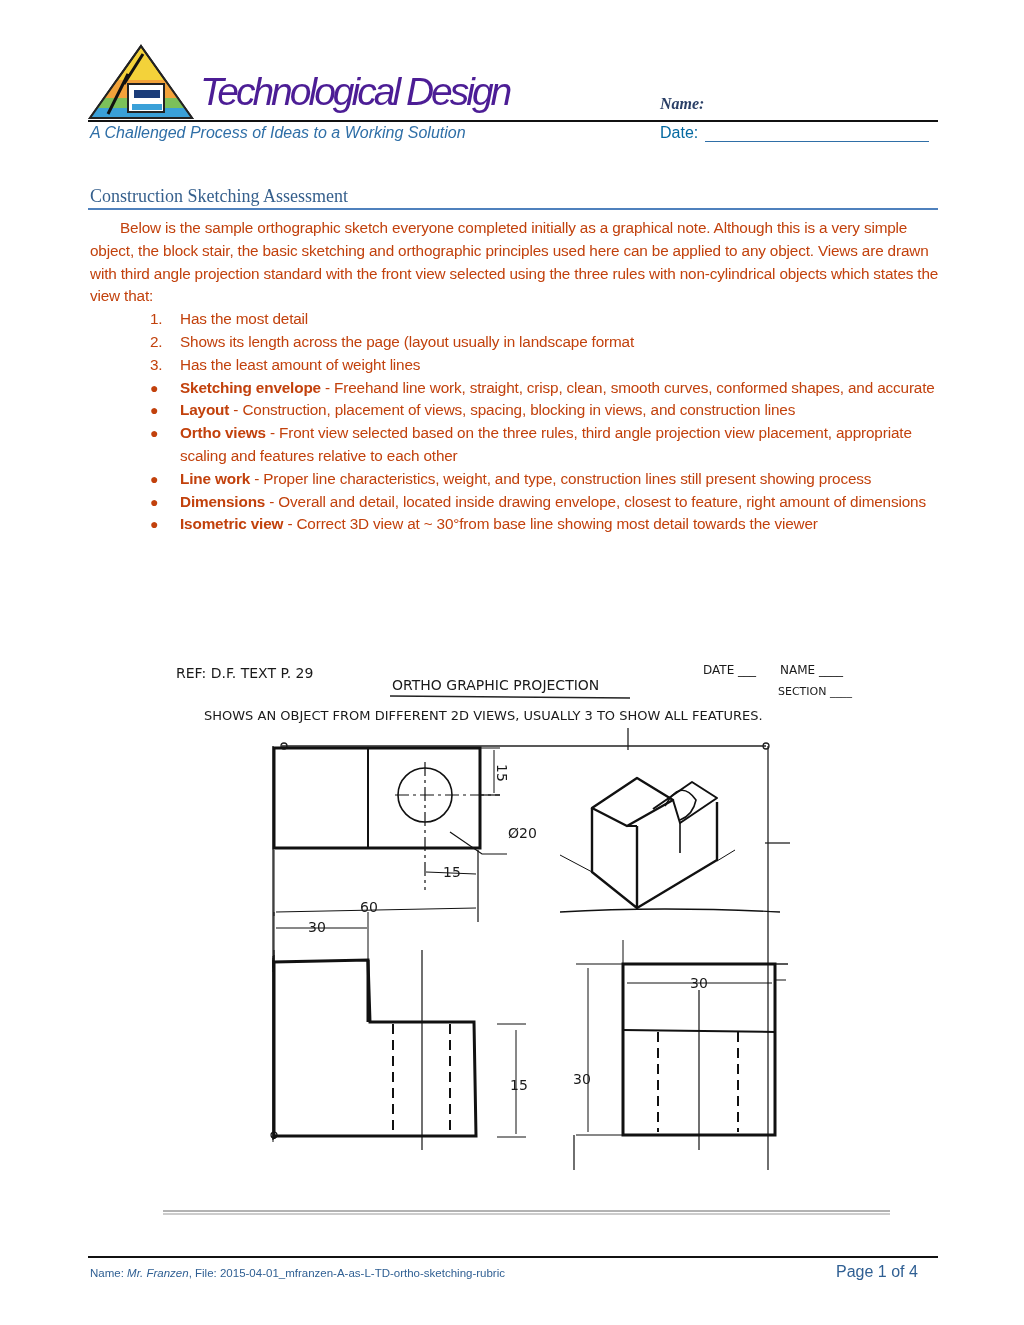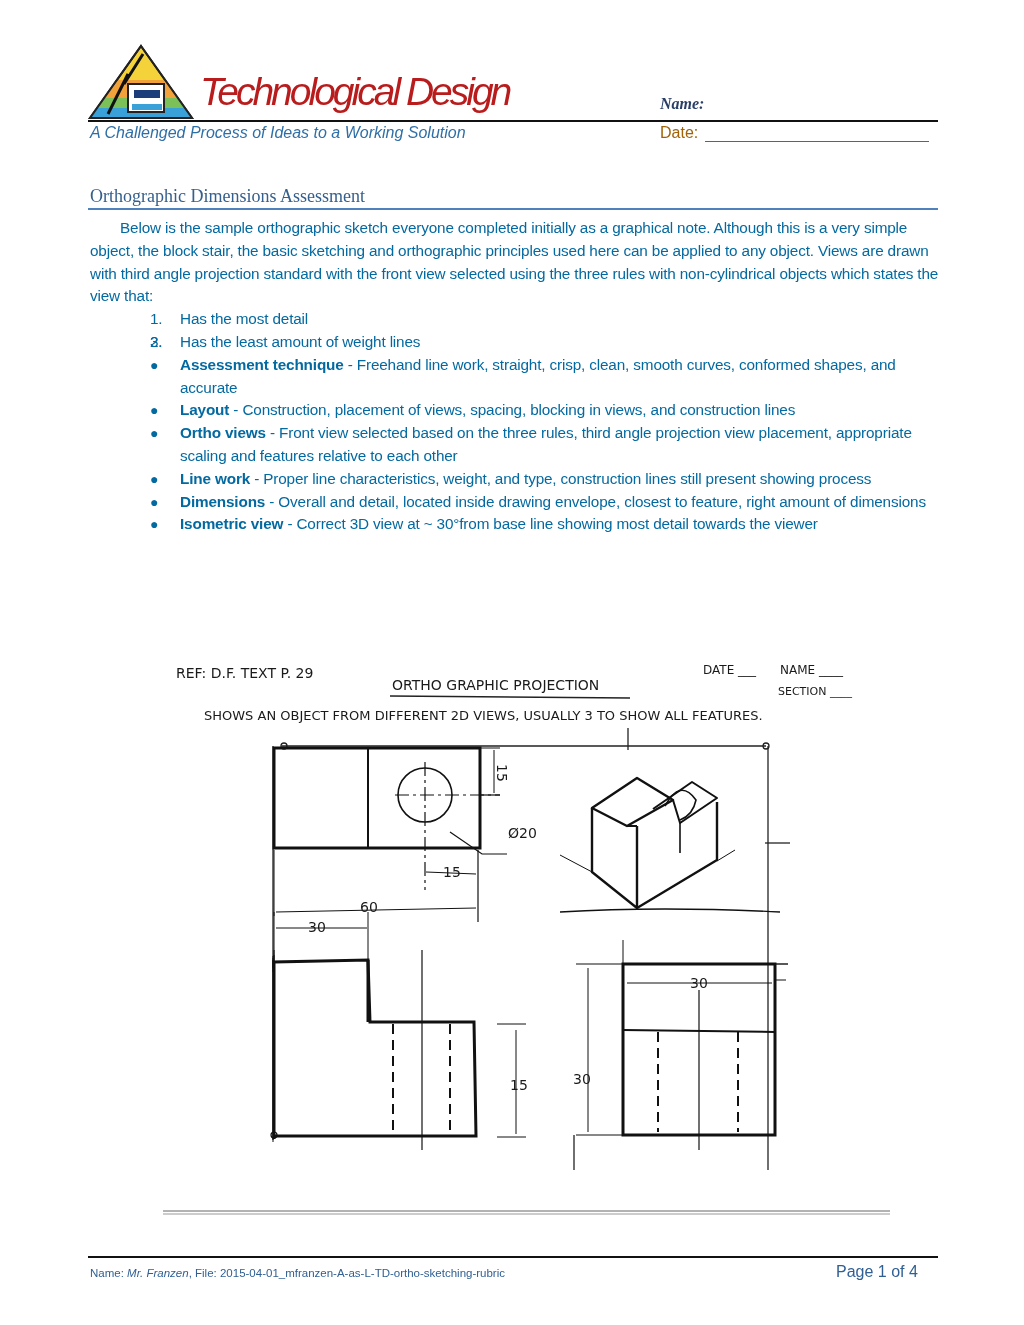--- a/index.html
+++ b/index.html
@@ -3,35 +3,35 @@
 <meta charset="utf-8">
 <style>
   html, body { margin:0; padding:0; background:#ffffff; }
   body { width:1024px; height:1325px; position:relative; overflow:hidden;
          font-family:"Liberation Sans", sans-serif; color:#111; }
   .abs { position:absolute; }
 
   
   .logo { left:88px; top:44px; width:106px; height:78px; }
   .brand { left:200px; top:72px; font-family:"Liberation Sans", sans-serif; font-style:italic;
-           font-size:39px; letter-spacing:-3px; color:#b91c1c; line-height:1; }
+           font-size:39px; letter-spacing:-3px; color:#4c1d95; line-height:1; }
   .header-rule { left:88px; top:120px; width:850px; height:2px; background:#111; }
   .tagline { left:90px; top:124px; font-style:italic; font-size:16px; color:#2f6fa7;text-align:center; }
   .name-label { left:660px; top:95px; font-family:"Liberation Serif", serif; font-style:italic;
                 font-weight:bold; font-size:16px; color:#2a3f66; }
-  .date-label { left:660px; top:124px; font-size:16px; color:#a16207; }
+  .date-label { left:660px; top:124px; font-size:16px; color:#0369a1; }
   .date-line { left:705px; top:141px; width:224px; height:1px; background:#2f6fa7; }
 
   
   .section-title { left:90px; top:186px; font-family:"Liberation Serif", serif; font-size:18px;
                    color:#355f8c; }
   .section-rule { left:88px; top:208px; width:850px; height:2px; background:#4f81bd; }
 
   
-  .body { left:90px; top:217px; width:850px; font-size:15.3px; line-height:22.8px; color:#0369a1;
+  .body { left:90px; top:217px; width:850px; font-size:15.3px; line-height:22.8px; color:#c2410c;
           letter-spacing:-0.15px; }
   .body p { margin:0; }
   .indent { text-indent:30px; }
   .numlist { margin:0; padding:0; list-style:none; }
   .numlist li { padding-left:90px; position:relative; }
   .numlist li .num { position:absolute; left:60px; }
   .lead2 { padding-left:30px; }
   .bullets { margin:0; padding:0; list-style:none; }
   .bullets li { padding-left:90px; position:relative; }
   .bullets li .dot { position:absolute; left:60px; top:0; font-size:14px; }
@@ -61,32 +61,32 @@
   <rect x="46" y="46" width="26" height="8" fill="#1b3d7a"></rect>
   <rect x="44" y="60" width="30" height="6" fill="#3aa0d8"></rect>
 </svg>
 <div class="abs brand">Technological Design</div>
 <div class="abs header-rule"></div>
 <div class="abs tagline">A Challenged Process of Ideas to a Working Solution</div>
 <div class="abs name-label">Name:</div>
 <div class="abs date-label">Date:</div>
 <div class="abs date-line"></div>
 
-<div class="abs section-title">Orthographic Dimensions Assessment</div>
+<div class="abs section-title">Construction Sketching Assessment</div>
 <div class="abs section-rule"></div>
 
 <div class="abs body">
   <p class="indent">Below is the sample orthographic sketch everyone completed initially as a graphical note. Although this is a very simple object, the block stair, the basic sketching and orthographic principles used here can be applied to any object. Views are drawn with third angle projection standard with the front view selected using the three rules with non-cylindrical objects which states the view that:</p>
   <ol class="numlist">
     <li><span class="num">1.</span><span>Has the most detail</span></li>
-    <li><span class="num">2.</span></li>
+    <li><span class="num">2.</span><span>Shows its length across the page (layout usually in landscape format</span></li>
     <li><span class="num">3.</span><span>Has the least amount of weight lines</span></li>
   </ol>
   <ul class="bullets">
-    <li><span class="dot">●</span><b>Assessment technique</b><span> - Freehand line work, straight, crisp, clean, smooth curves, conformed shapes, and accurate</span></li>
+    <li><span class="dot">●</span><b>Sketching envelope</b><span> - Freehand line work, straight, crisp, clean, smooth curves, conformed shapes, and accurate</span></li>
     <li><span class="dot">●</span><b>Layout</b><span> - Construction, placement of views, spacing, blocking in views, and construction lines</span></li>
     <li><span class="dot">●</span><b>Ortho views</b><span> - Front view selected based on the three rules, third angle projection view placement, appropriate scaling and features relative to each other</span></li>
     <li><span class="dot">●</span><b>Line work</b><span> - Proper line characteristics, weight, and type, construction lines still present showing process</span></li>
     <li><span class="dot">●</span><b>Dimensions</b><span> - Overall and detail, located inside drawing envelope, closest to feature, right amount of dimensions</span></li>
     <li><span class="dot">●</span><b>Isometric view</b><span> - Correct 3D view at ~ 30°from base line showing most detail towards the viewer</span></li>
   </ul>
 </div>
 
 <svg class="abs sketch" viewBox="0 0 740 570">
   <g class="hand" font-size="14">

